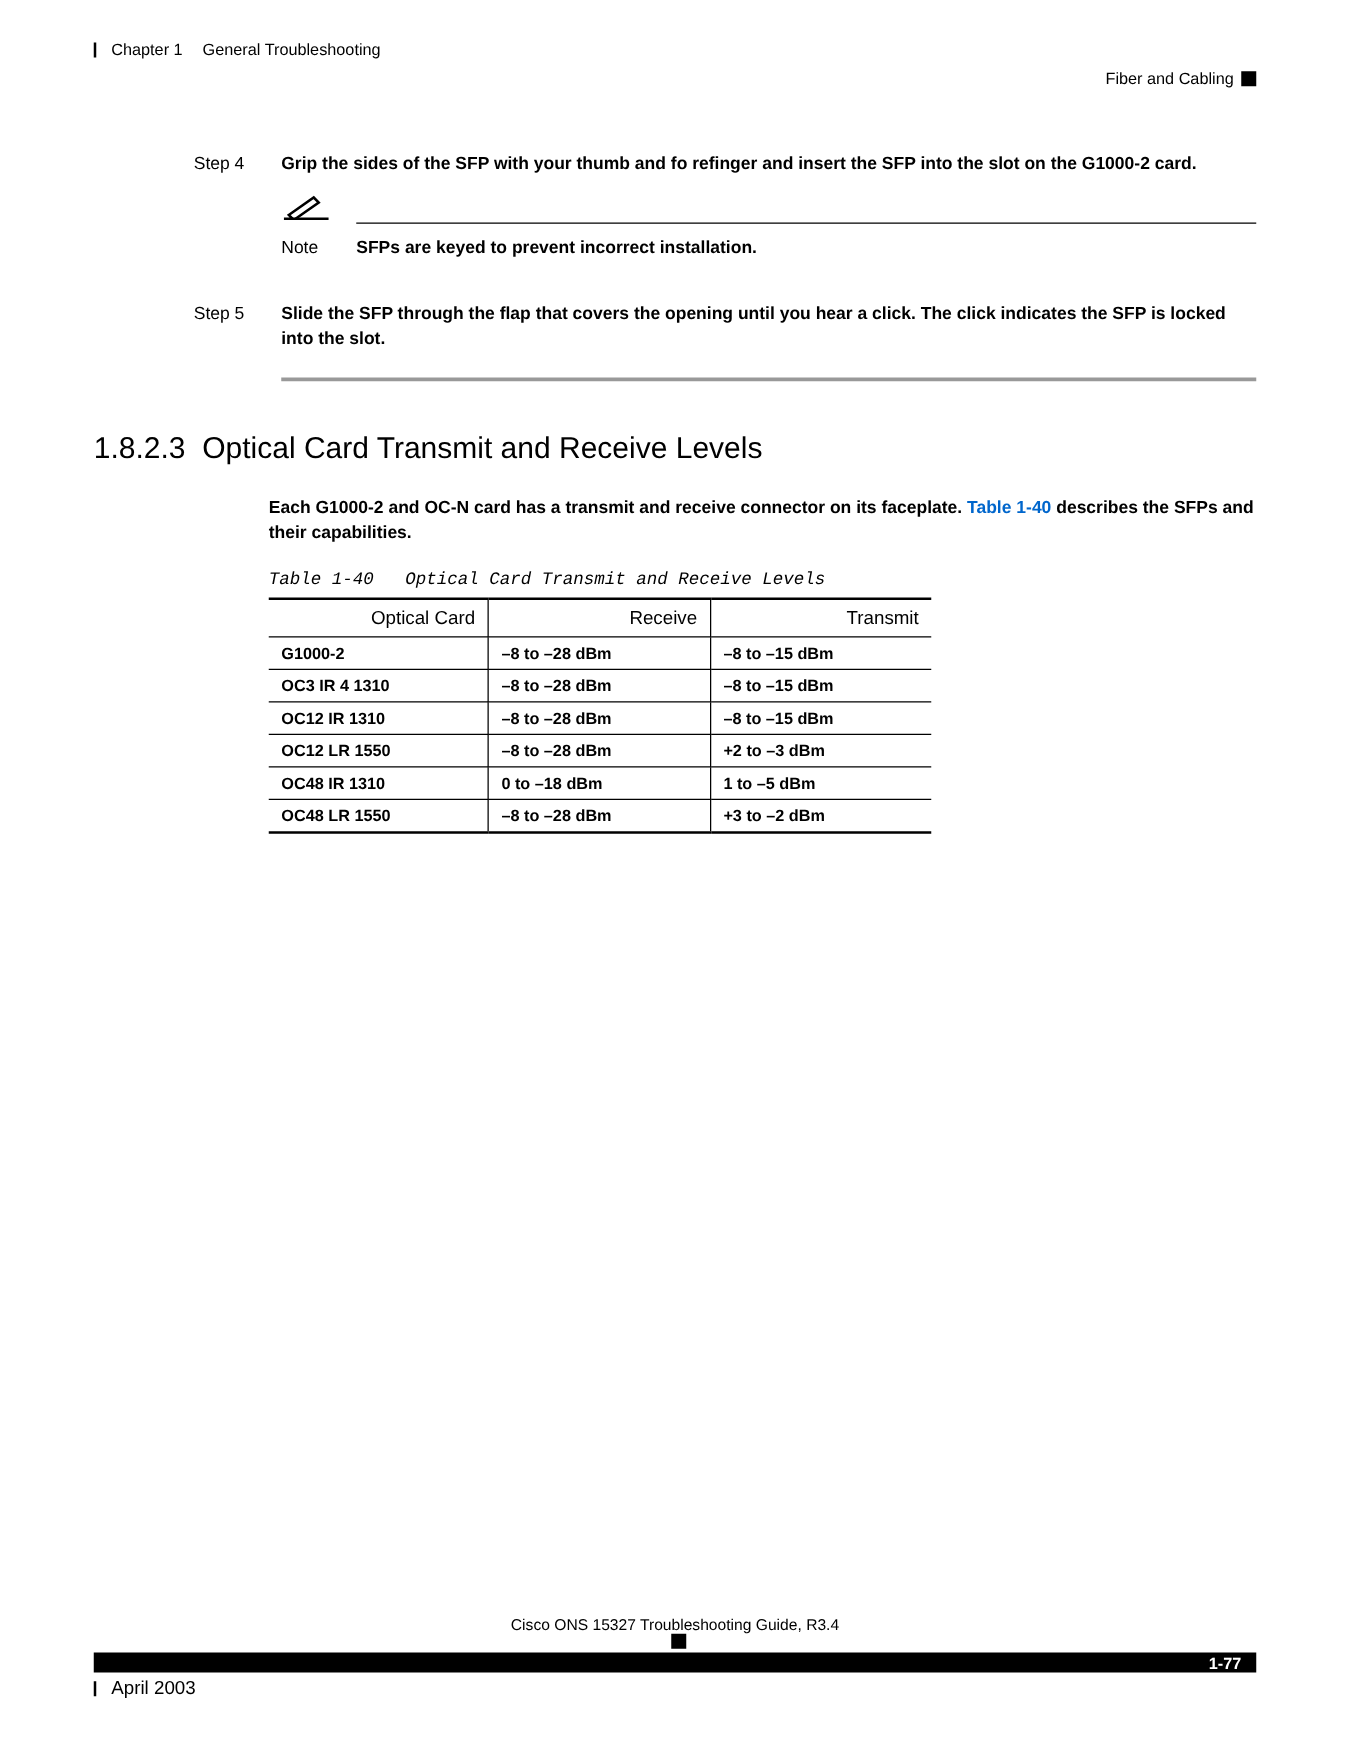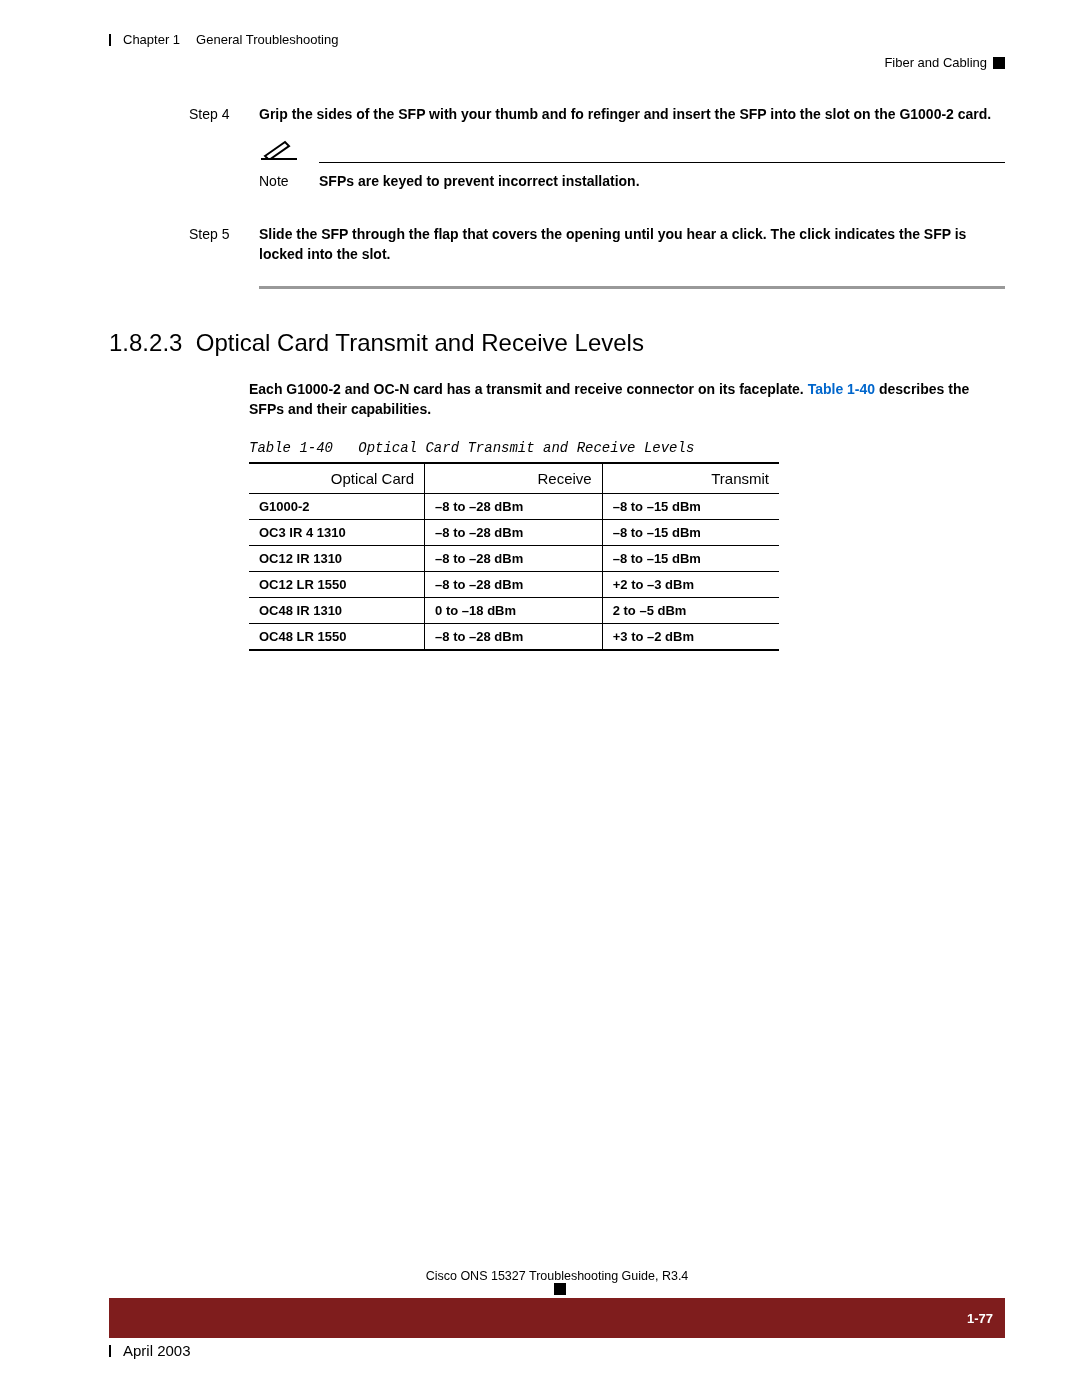--- a/index.html
+++ b/index.html
@@ -6,25 +6,24 @@
     margin: 0;
     padding: 0;
     font-family: Arial, Helvetica, sans-serif;
     background: #fff;
     color: #000;
     width: 1080px;
     height: 1397px;
     position: relative;
   }
   .page {
-    padding: 14px 75px 50px 75px;
+    padding: 30px 75px 50px 75px;
     position: relative;
     height: 1397px;
     box-sizing: border-box;
-    margin-left: 34px;
   }
   .top-left {
     position: absolute;
     top: 32px;
     left: 75px;
     font-size: 13px;
     display: flex;
     align-items: center;
   }
   .vert-bar-thin {
@@ -164,22 +163,22 @@
   .footer-top {
     text-align: right;
     font-size: 12.5px;
     margin-bottom: 3px;
     display: flex;
     justify-content: flex-end;
     align-items: center;
     flex-direction: column;
   }
   .footer-bar {
-    height: 40px;
-    background: #7f1d1d;
+    height: 16px;
+    background: #000000;
     color: #fff;
     display: flex;
     justify-content: flex-end;
     align-items: center;
     padding: 0 12px;
     font-size: 13px;
     font-weight: bold;
   }
   .footer-bottom {
     font-size: 15px;
@@ -283,21 +282,21 @@
           <td>–8 to –15 dBm</td>
         </tr>
         <tr>
           <td>OC12 LR 1550</td>
           <td>–8 to –28 dBm</td>
           <td>+2 to –3 dBm</td>
         </tr>
         <tr>
           <td>OC48 IR 1310</td>
           <td>0 to –18 dBm</td>
-          <td>2 to –5 dBm</td>
+          <td>1 to –5 dBm</td>
         </tr>
         <tr>
           <td>OC48 LR 1550</td>
           <td>–8 to –28 dBm</td>
           <td>+3 to –2 dBm</td>
         </tr>
       </tbody>
     </table>
 
   </div>

